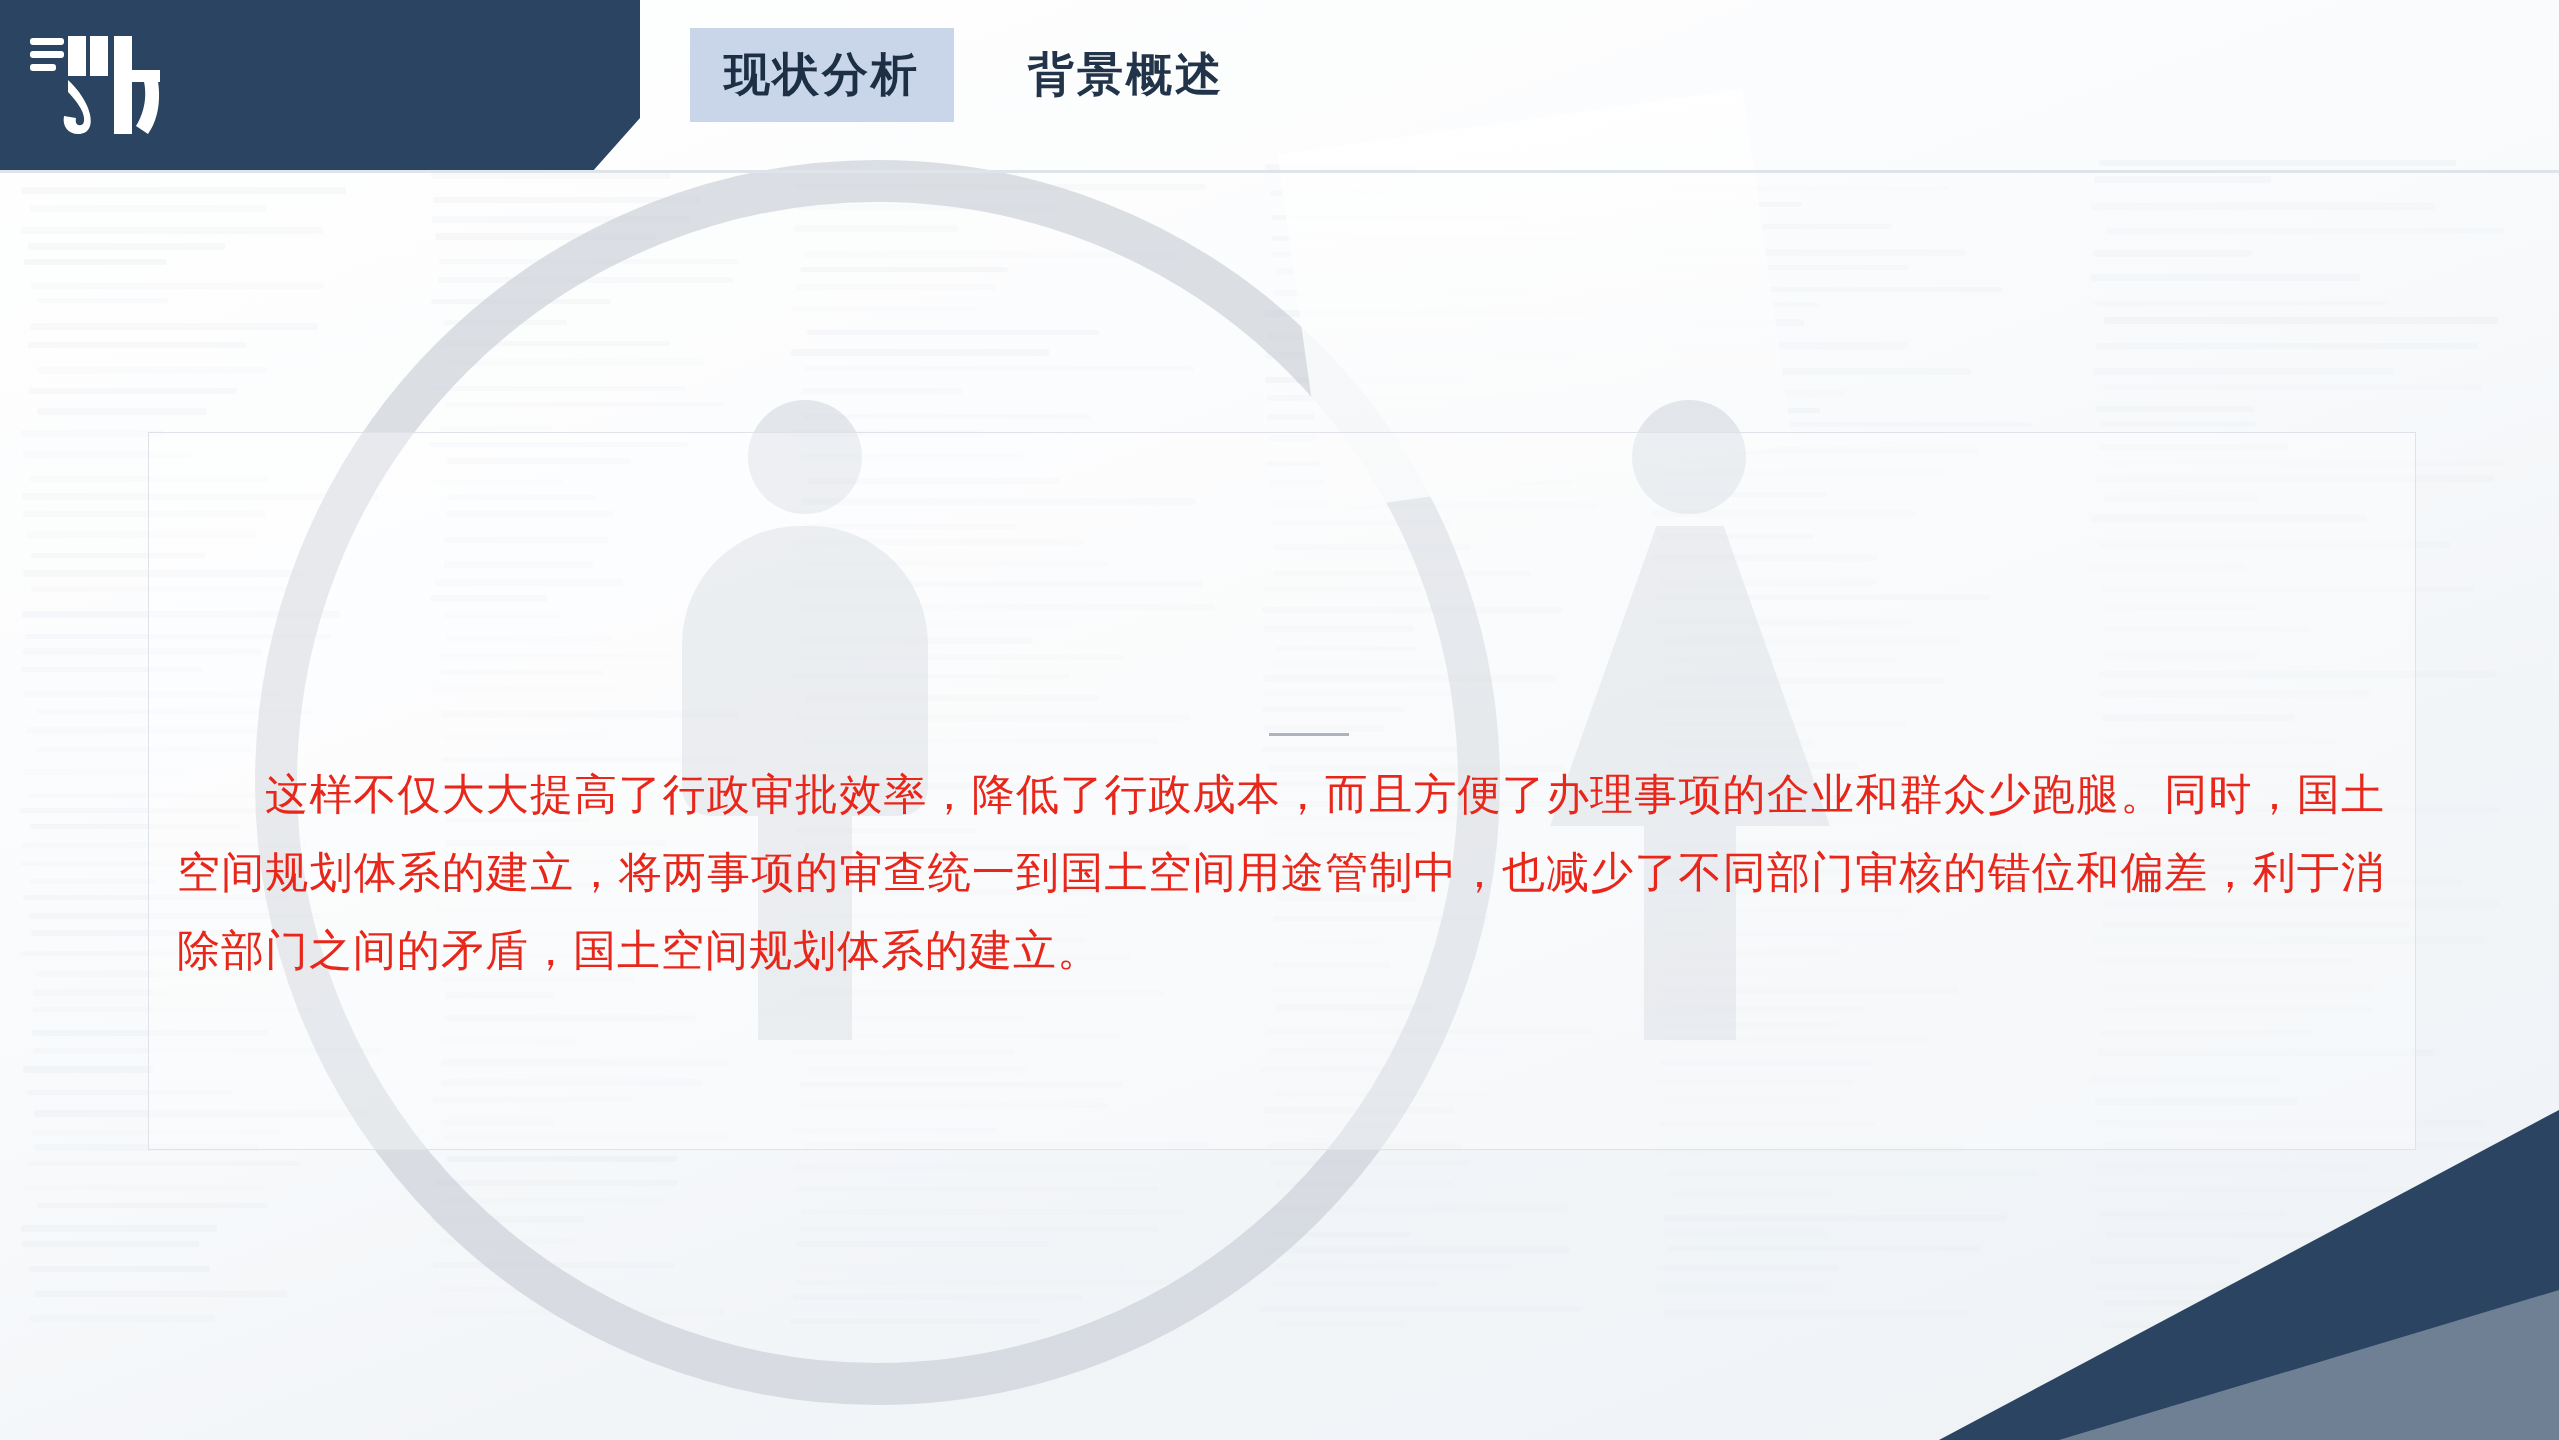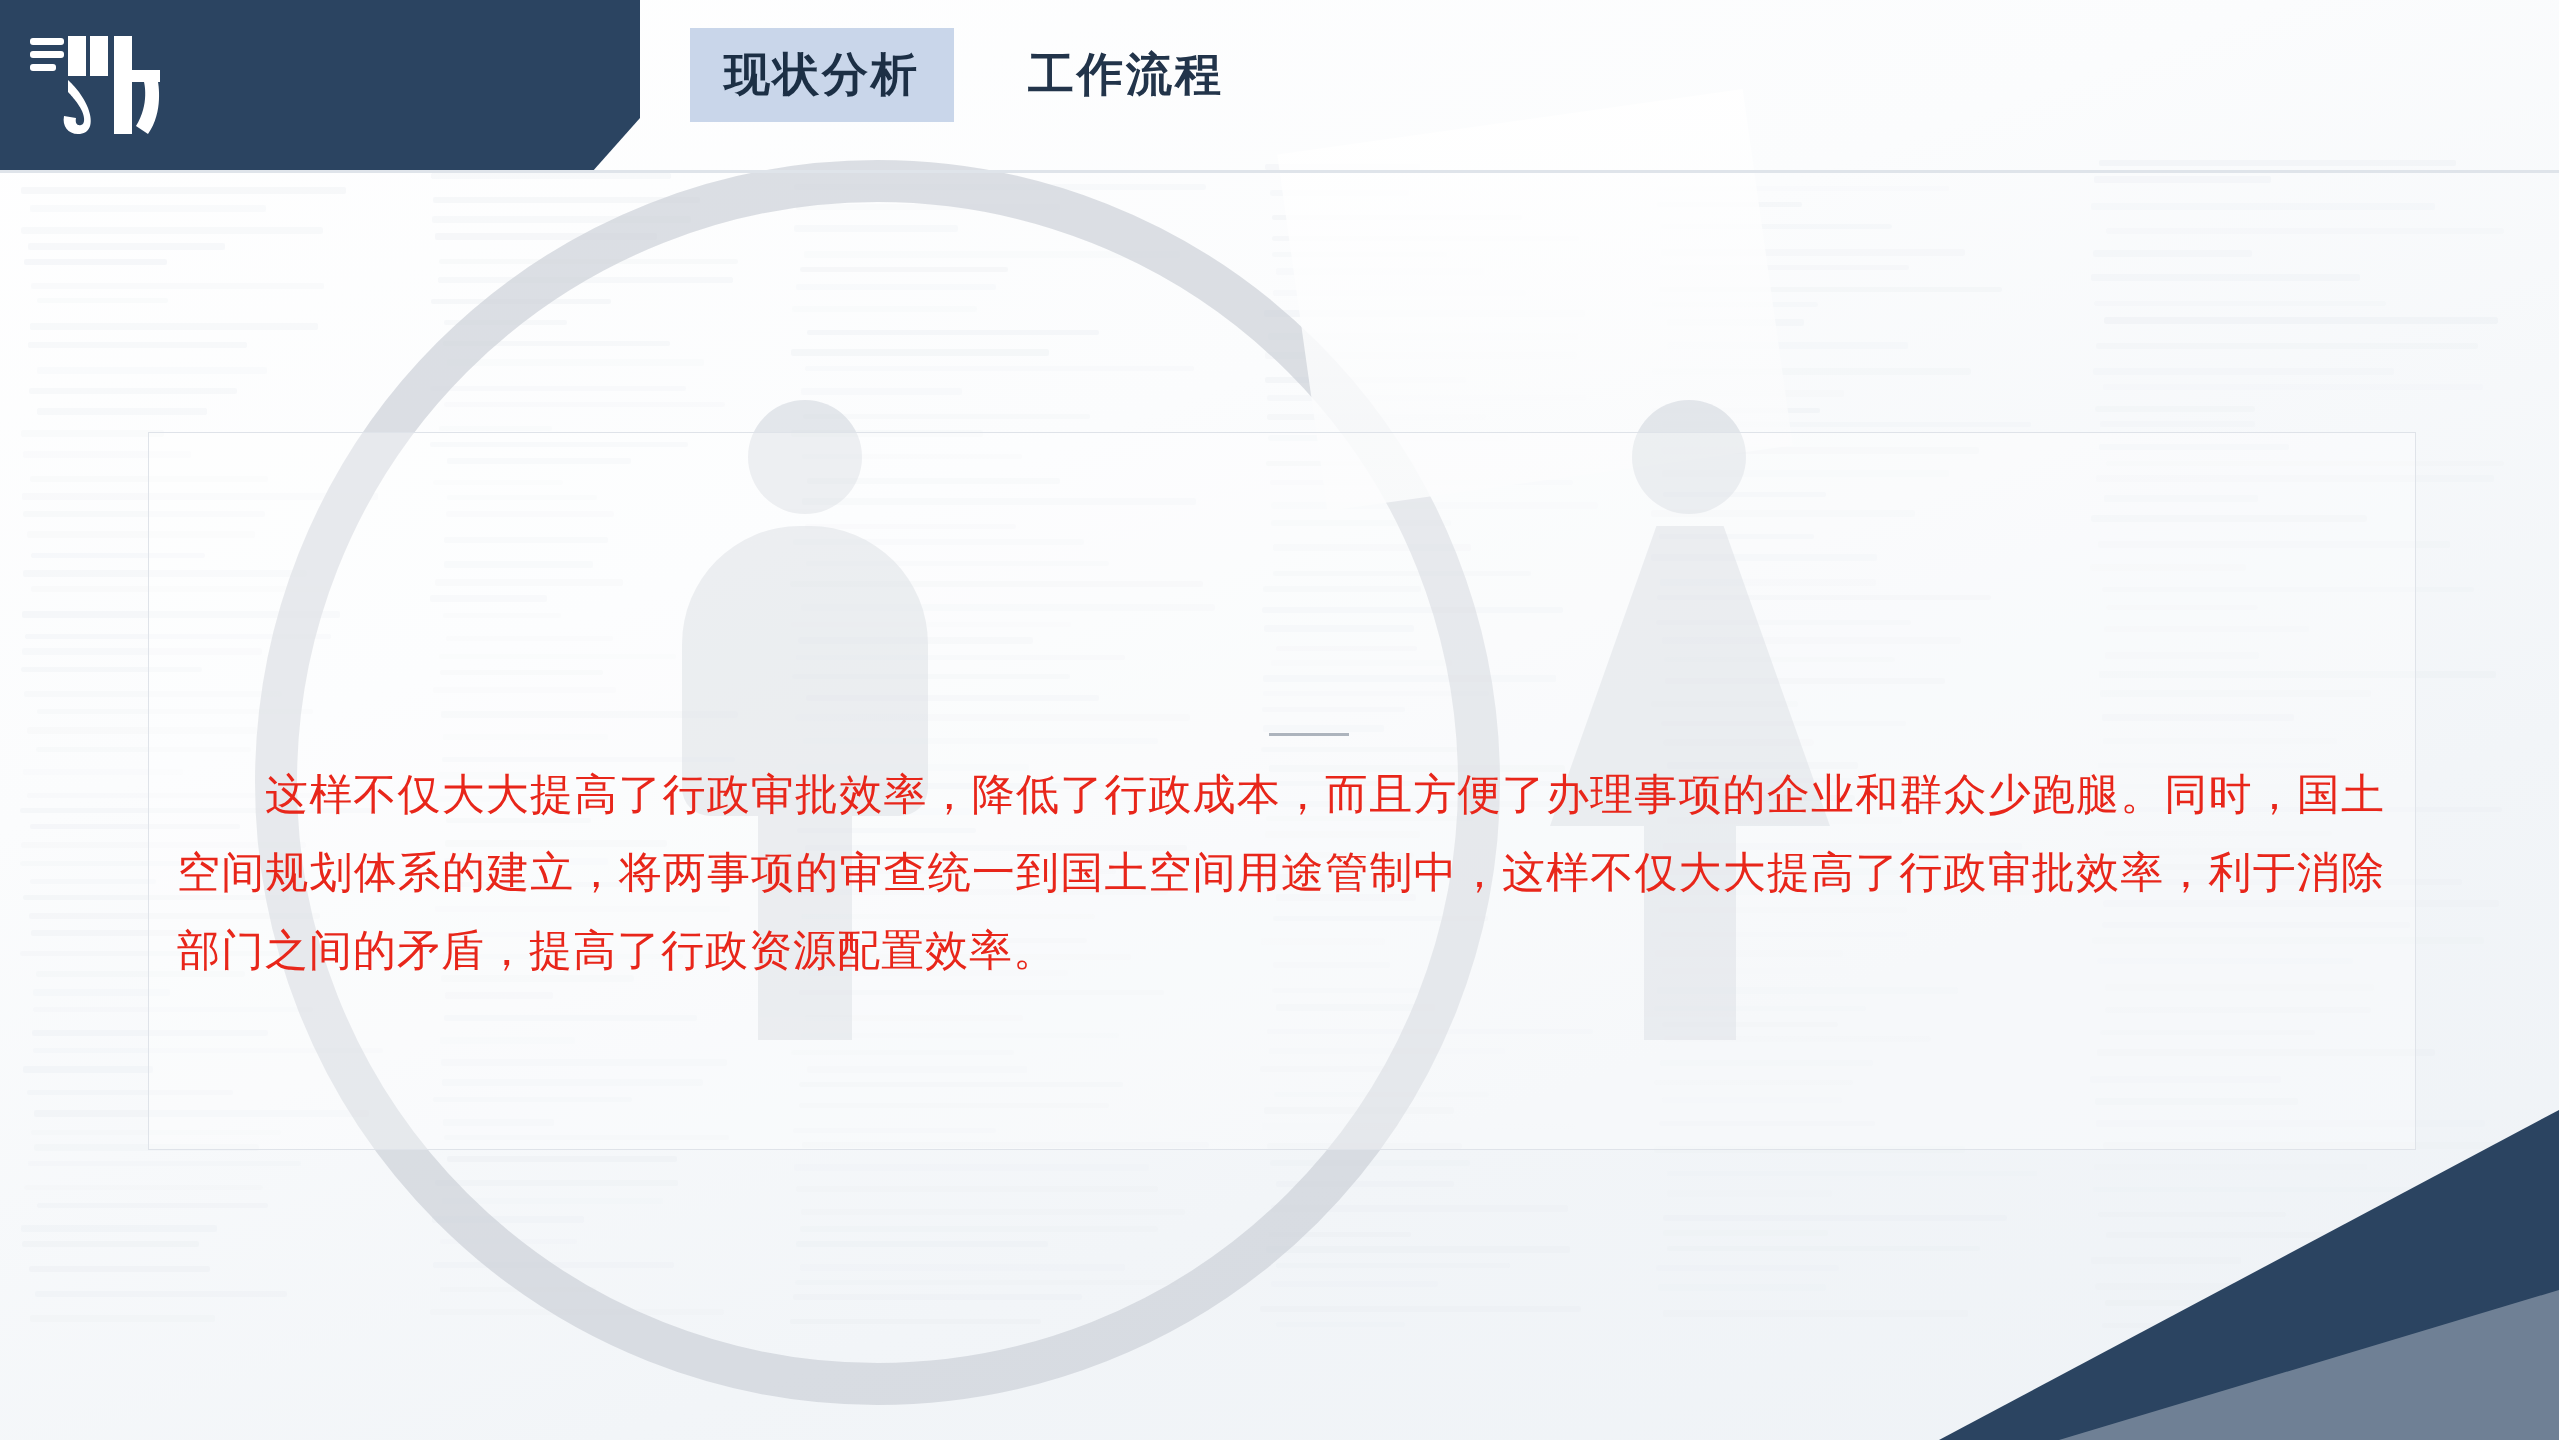--- a/index.html
+++ b/index.html
@@ -644,24 +644,24 @@
             <path d="M86 6 L104 6 L104 104 L86 104 Z"></path>
             <path d="M104 40 L132 40 L132 52 L104 52 Z"></path>
             <path d="M116 52 C116 52 122 74 108 96 L120 104 C136 82 130 52 130 52 Z"></path>
           </g>
         </svg>
       </div>
     </div>
 
     <div class="nav">
       <div class="nav-item active">现状分析</div>
-      <div class="nav-item">工作流程</div>
+      <div class="nav-item">背景概述</div>
     </div>
 
     <div class="header-rule"></div>
   </div>
 
   <div class="content-panel">
     <div class="para-divider"></div>
-    <div class="para" id="para-2">这样不仅大大提高了行政审批效率，降低了行政成本，而且方便了办理事项的企业和群众少跑腿。同时，国土空间规划体系的建立，将两事项的审查统一到国土空间用途管制中，这样不仅大大提高了行政审批效率，利于消除部门之间的矛盾，提高了行政资源配置效率。</div>
+    <div class="para" id="para-2">这样不仅大大提高了行政审批效率，降低了行政成本，而且方便了办理事项的企业和群众少跑腿。同时，国土空间规划体系的建立，将两事项的审查统一到国土空间用途管制中，也减少了不同部门审核的错位和偏差，利于消除部门之间的矛盾，国土空间规划体系的建立。</div>
   </div>
 
 </div>
 
 </body></html>

